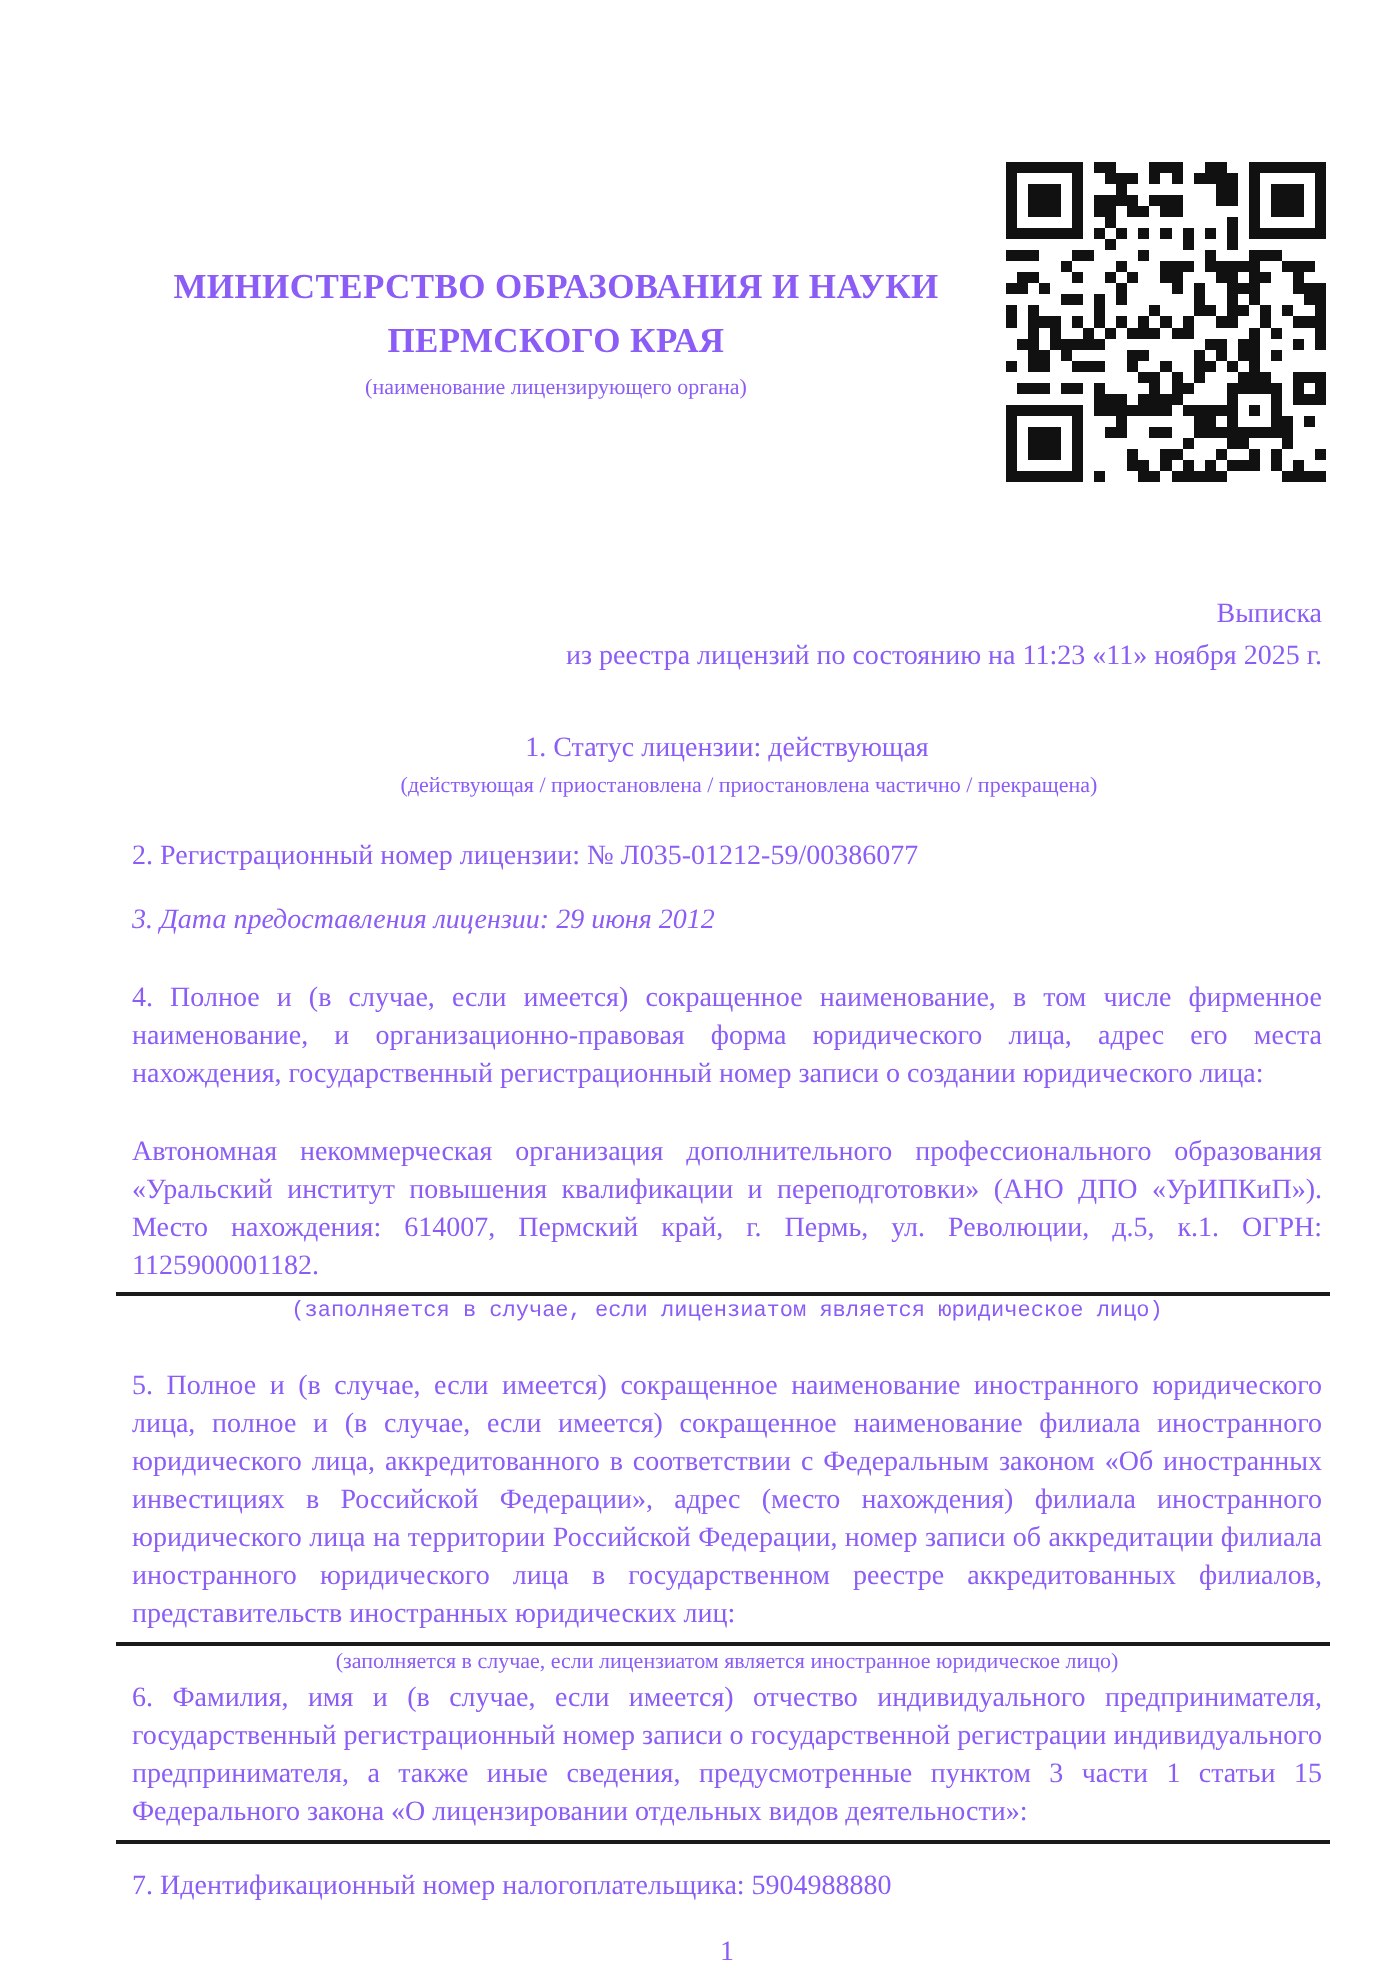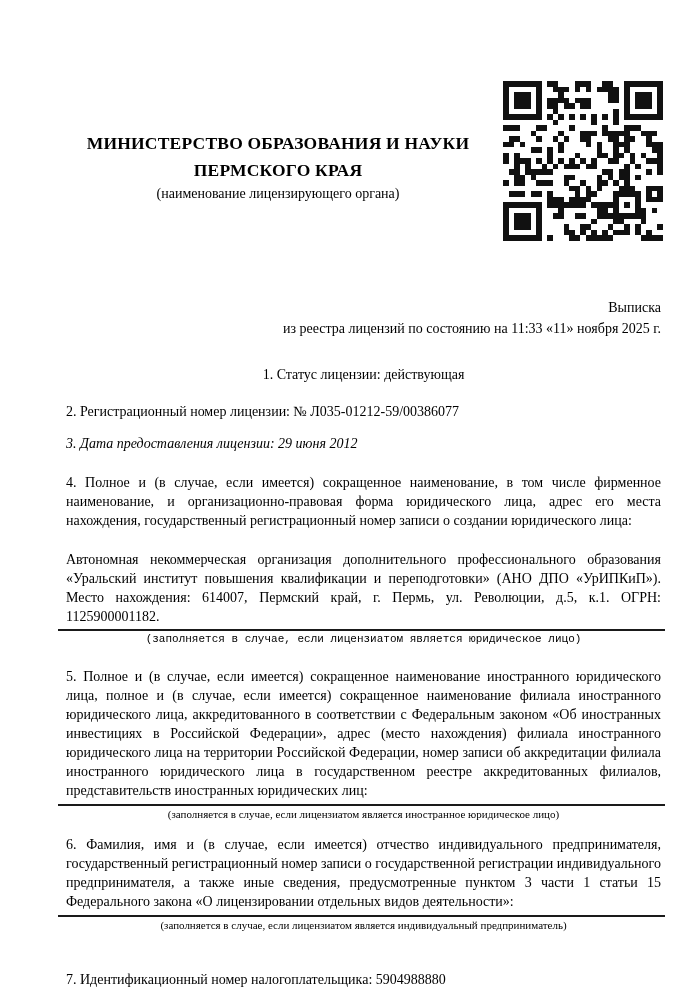--- a/index.html
+++ b/index.html
@@ -1,55 +1,55 @@
 <!DOCTYPE html>
 <html><head>
 <meta charset="utf-8">
 <style>
   html,body{margin:0;padding:0;background:#ffffff;}
   .page{
     position:relative;
     width:688px;height:989px;
     background:#ffffff;
     font-family:"Liberation Serif", serif;
-    color:#000000;
+    color:#8b5cf6;
     overflow:hidden;
   }
   .qr{
     position:absolute;left:503px;top:81px;width:160px;height:160px;
   }
   .qr svg{width:100%;height:100%;display:block;}
   .ministry{
     position:absolute;left:66px;top:130px;width:424px;text-align:center;
   }
   .ministry-name{font-weight:bold;font-size:17.5px;line-height:27px;letter-spacing:0.2px;}
-  .ministry-caption{font-size:14px;line-height:14px;margin-top:3px;}
+  .ministry-caption{font-size:11px;line-height:14px;margin-top:3px;}
   .content{
     position:absolute;left:66px;top:0;width:595px;
   }
   p{margin:0;}
   .doc-title{margin-top:297px;text-align:right;font-size:14px;line-height:21px;}
   .body-text{font-size:14px;line-height:19px;margin-top:20px;}
   .just{text-align:justify;}
   .caption{font-size:11px;line-height:15px;text-align:center;}
   .rule{height:2px;background:#1a1a1a;width:607px;margin-left:-8px;}
   .i1{margin-top:26px;text-align:center;}
   .cap1{margin-top:2px;padding-left:22px;}
   .i2{margin-top:18px;}
   .i3{margin-top:13px;font-style:italic;}
   .i4{margin-top:12px;}
   .rule4{margin-top:3px;}
   .cap4{margin-top:1px;font-family:Liberation Mono, monospace;}
   .i5{}
   .rule5{margin-top:4px;}
   .cap5{margin-top:1px;text-align:center;}
-  .i6{margin-top:13px;}
+  .i6{margin-top:1px;}
   .rule6{margin-top:4px;}
   .cap6{margin-top:1px;}
-  .i7{margin-top:37px;}
+  .i7{margin-top:12px;}
   .page-number{margin-top:14px;text-align:center;font-size:14px;line-height:19px;}
 </style>
 </head>
 <body>
 
 <div class="page">
 
   <div class="qr">
     <svg id="qr-svg" viewBox="0 0 29 29" shape-rendering="crispEdges" fill="#111111">
         <rect x="0" y="0" width="1" height="1"></rect>
@@ -438,42 +438,42 @@
   <div class="ministry">
     <div class="ministry-name">МИНИСТЕРСТВО ОБРАЗОВАНИЯ И НАУКИ</div>
     <div class="ministry-name">ПЕРМСКОГО КРАЯ</div>
     <div class="ministry-caption">(наименование лицензирующего органа)</div>
   </div>
 
   <div class="content">
 
     <div class="doc-title">
       <div>Выписка</div>
-      <div>из реестра лицензий по состоянию на 11:33 «11» ноября 2025 г.</div>
+      <div>из реестра лицензий по состоянию на 11:23 «11» ноября 2025 г.</div>
     </div>
 
     <p class="body-text i1">1. Статус лицензии: действующая</p>
+    <div class="caption cap1">(действующая / приостановлена / приостановлена частично / прекращена)</div>
 
     <p class="body-text i2">2. Регистрационный номер лицензии: № Л035-01212-59/00386077</p>
 
     <p class="body-text i3">3. Дата предоставления лицензии: 29 июня 2012</p>
 
     <div class="i4">
       <p class="body-text just">4. Полное и (в случае, если имеется) сокращенное наименование, в том числе фирменное наименование, и организационно-правовая форма юридического лица, адрес его места нахождения, государственный регистрационный номер записи о создании юридического лица:</p>
       <p class="body-text just">Автономная некоммерческая организация дополнительного профессионального образования «Уральский институт повышения квалификации и переподготовки» (АНО ДПО «УрИПКиП»). Место нахождения: 614007, Пермский край, г. Пермь, ул. Революции, д.5, к.1. ОГРН: 1125900001182.</p>
     </div>
     <div class="rule rule4"></div>
     <div class="caption cap4">(заполняется в случае, если лицензиатом является юридическое лицо)</div>
 
     <p class="body-text just i5">5. Полное и (в случае, если имеется) сокращенное наименование иностранного юридического лица, полное и (в случае, если имеется) сокращенное наименование филиала иностранного юридического лица, аккредитованного в соответствии с Федеральным законом «Об иностранных инвестициях в Российской Федерации», адрес (место нахождения) филиала иностранного юридического лица на территории Российской Федерации, номер записи об аккредитации филиала иностранного юридического лица в государственном реестре аккредитованных филиалов, представительств иностранных юридических лиц:</p>
     <div class="rule rule5"></div>
     <div class="caption cap5">(заполняется в случае, если лицензиатом является иностранное юридическое лицо)</div>
 
     <p class="body-text just i6">6. Фамилия, имя и (в случае, если имеется) отчество индивидуального предпринимателя, государственный регистрационный номер записи о государственной регистрации индивидуального предпринимателя, а также иные сведения, предусмотренные пунктом 3 части 1 статьи 15 Федерального закона «О лицензировании отдельных видов деятельности»:</p>
     <div class="rule rule6"></div>
-    <div class="caption cap6">(заполняется в случае, если лицензиатом является индивидуальный предприниматель)</div>
 
     <p class="body-text i7">7. Идентификационный номер налогоплательщика: 5904988880</p>
 
     <div class="page-number">1</div>
   </div>
 
 </div>
 
 </body></html>

